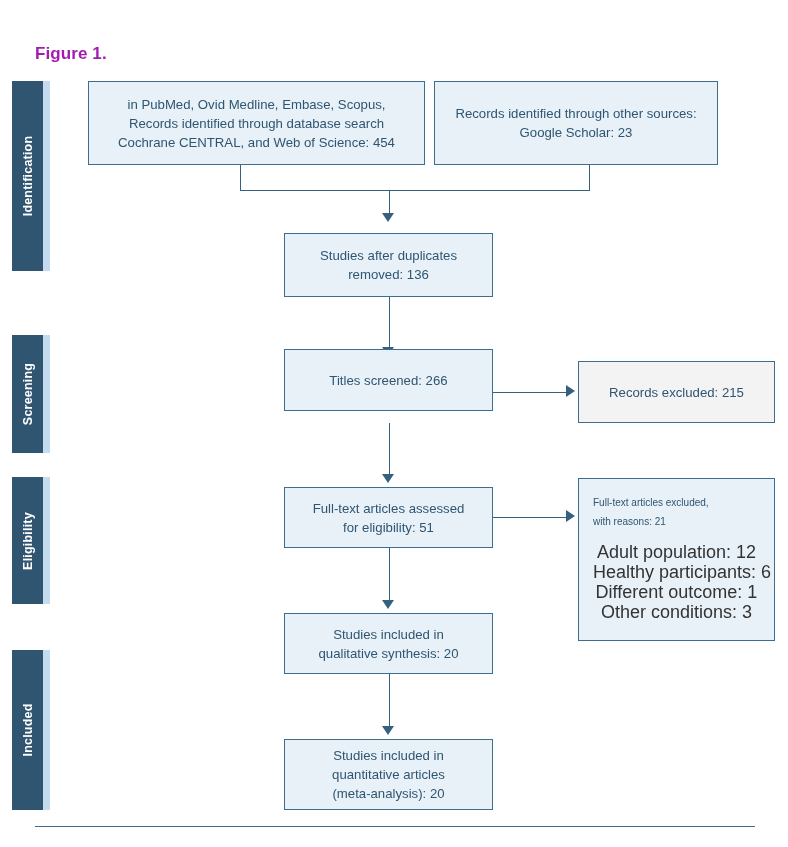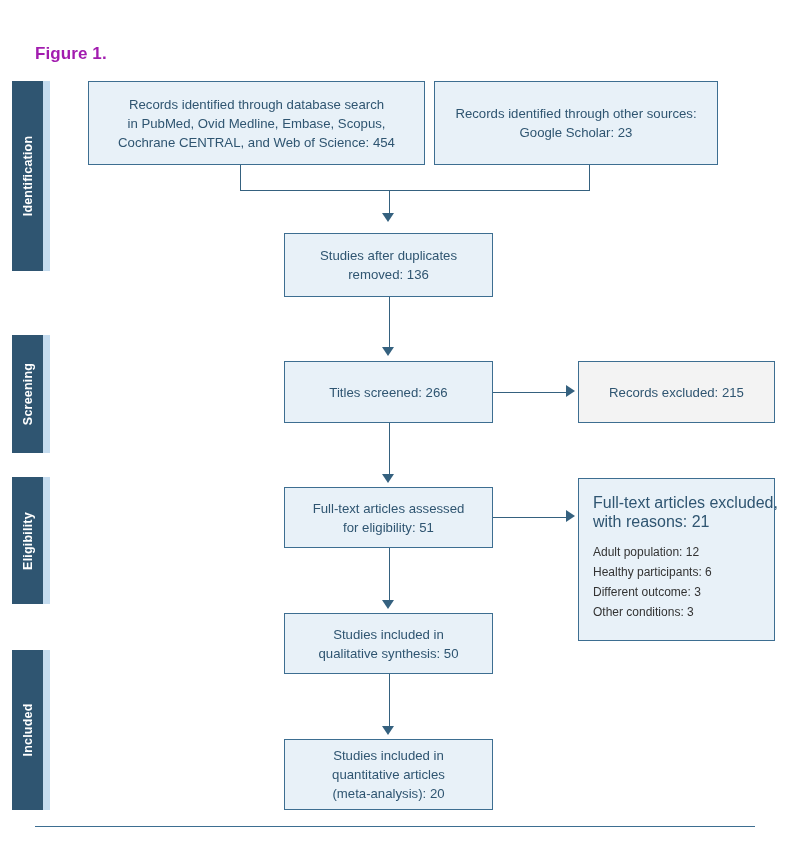--- a/index.html
+++ b/index.html
@@ -88,29 +88,29 @@
   }
 
   
   .fbox.reasons {
     display: block;
     text-align: left;
     padding: 14px 14px;
   }
   .fbox.reasons .head {
     color: #2f5571;
-    font-size: 16px;
+    font-size: 10px;
     line-height: 19px;
     text-align: left;
   }
   .fbox.reasons .reason-list {
     margin-top: 11px;
-    text-align: left;
+    text-align: center;
     color: #333333;
-    font-size: 12px;
+    font-size: 18px;
     line-height: 20px;
   }
   .fbox.reasons .reason-list .ri {
     display: block;
     white-space: nowrap;
   }
 
   
   .vline {
     position: absolute;
@@ -163,22 +163,22 @@
     <span class="stage-label">Screening</span>
   </div>
   <div class="stage-bar" style="top:477px; height:127px;">
     <span class="stage-label">Eligibility</span>
   </div>
   <div class="stage-bar" style="top:650px; height:160px;">
     <span class="stage-label">Included</span>
   </div>
 
   <div class="fbox" style="left:88px; top:81px; width:337px; height:84px;">
+    <span class="ln">in PubMed, Ovid Medline, Embase, Scopus,</span>
     <span class="ln">Records identified through database search</span>
-    <span class="ln">in PubMed, Ovid Medline, Embase, Scopus,</span>
     <span class="ln">Cochrane CENTRAL, and Web of Science: 454</span>
   </div>
 
   <div class="fbox" style="left:434px; top:81px; width:284px; height:84px;">
     <span class="ln">Records identified through other sources:</span>
     <span class="ln">Google Scholar: 23</span>
   </div>
 
   <div class="vline" style="left:240px; top:165px; height:26px;"></div>
   <div class="vline" style="left:589px; top:165px; height:26px;"></div>
@@ -187,21 +187,21 @@
   <div class="arrow-down" style="left:382px; top:213px;"></div>
 
   <div class="fbox" style="left:284px; top:233px; width:209px; height:64px;">
     <span class="ln">Studies after duplicates</span>
     <span class="ln">removed: 136</span>
   </div>
 
   <div class="vline" style="left:389px; top:297px; height:52px;"></div>
   <div class="arrow-down" style="left:382px; top:347px;"></div>
 
-  <div class="fbox" style="left:284px; top:361px; width:209px; height:62px;">
+  <div class="fbox" style="left:284px; top:349px; width:209px; height:62px;">
     <span class="ln">Titles screened: 266</span>
   </div>
 
   <div class="hline" style="left:493px; top:392px; width:75px;"></div>
   <div class="arrow-right" style="left:566px; top:385px;"></div>
 
   <div class="fbox excluded" style="left:578px; top:361px; width:197px; height:62px;">
     <span class="ln">Records excluded: 215</span>
   </div>
 
@@ -217,31 +217,31 @@
   <div class="arrow-right" style="left:566px; top:510px;"></div>
 
   <div class="fbox reasons" style="left:578px; top:478px; width:197px; height:163px;">
     <div class="head">
       <span class="ln">Full-text articles excluded,</span>
       <span class="ln">with reasons: 21</span>
     </div>
     <div class="reason-list">
       <span class="ri">Adult population: 12</span>
       <span class="ri">Healthy participants: 6</span>
-      <span class="ri">Different outcome: 3</span>
+      <span class="ri">Different outcome: 1</span>
       <span class="ri">Other conditions: 3</span>
     </div>
   </div>
 
   <div class="vline" style="left:389px; top:548px; height:55px;"></div>
   <div class="arrow-down" style="left:382px; top:600px;"></div>
 
   <div class="fbox" style="left:284px; top:613px; width:209px; height:61px;">
     <span class="ln">Studies included in</span>
-    <span class="ln">qualitative synthesis: 50</span>
+    <span class="ln">qualitative synthesis: 20</span>
   </div>
 
   <div class="vline" style="left:389px; top:674px; height:55px;"></div>
   <div class="arrow-down" style="left:382px; top:726px;"></div>
 
   <div class="fbox" style="left:284px; top:739px; width:209px; height:71px;">
     <span class="ln">Studies included in</span>
     <span class="ln">quantitative articles</span>
     <span class="ln">(meta-analysis): 20</span>
   </div>

